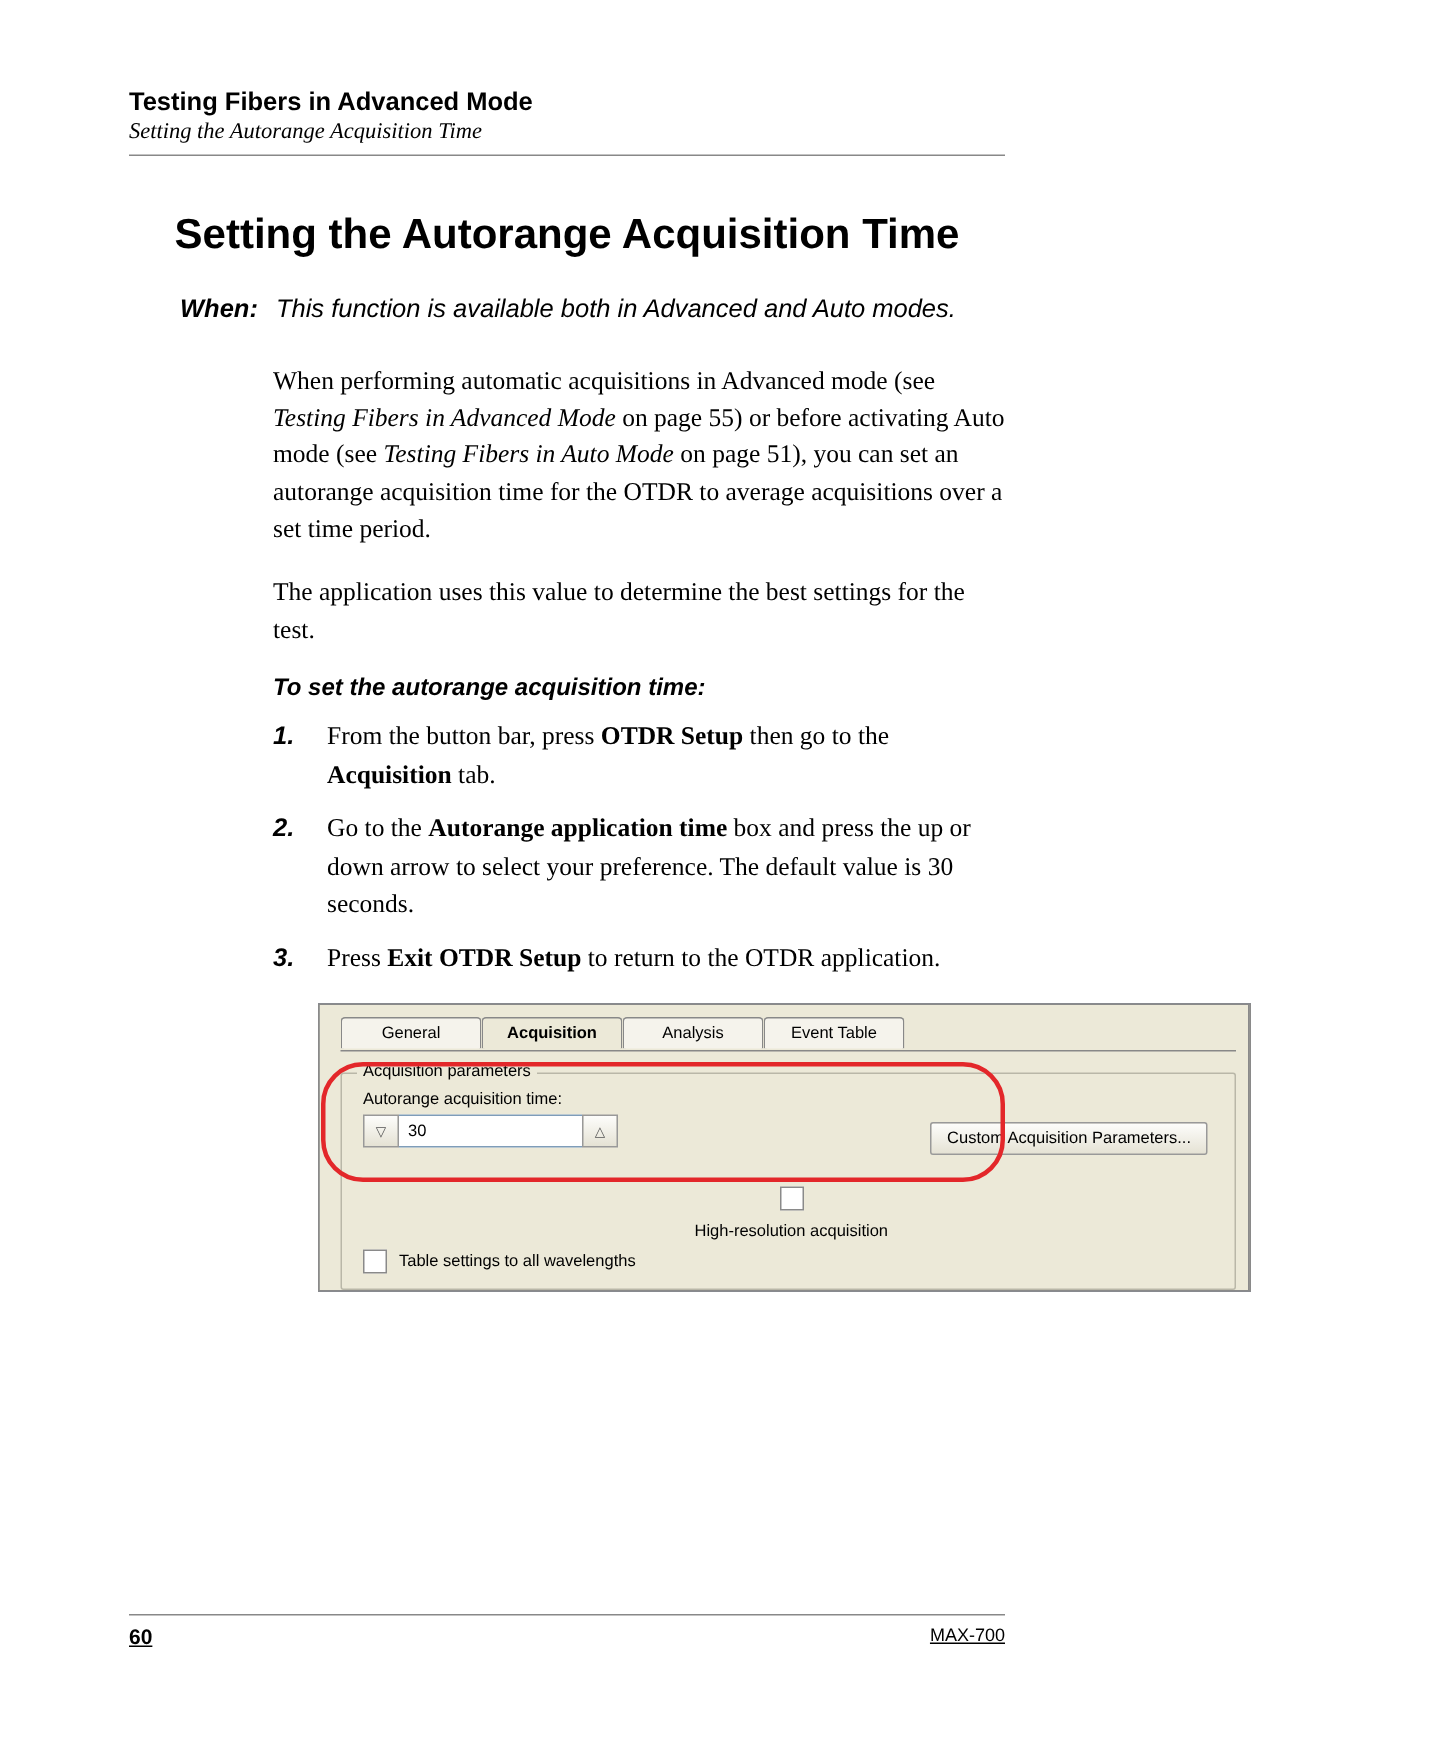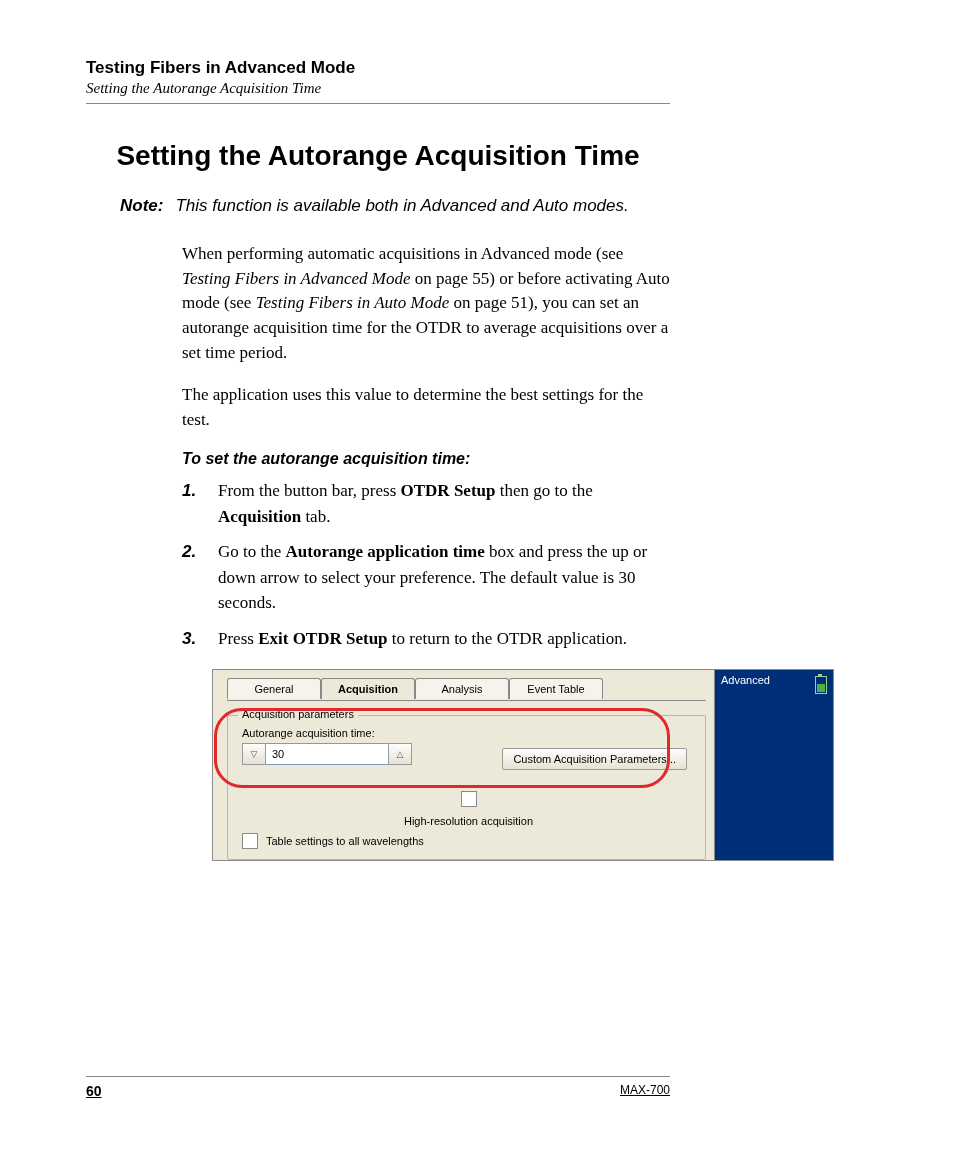--- a/index.html
+++ b/index.html
@@ -284,21 +284,21 @@
 <body>
 
 <div class="page">
   <div class="header-chapter">Testing Fibers in Advanced Mode</div>
   <div class="header-section">Setting the Autorange Acquisition Time</div>
   <hr class="header-rule">
 
   <h1 class="main-title">Setting the Autorange Acquisition Time</h1>
 
   <div class="note-row">
-    <span class="note-label">Note:</span>
+    <span class="note-label">When:</span>
     <span class="note-text">This function is available both in Advanced and Auto modes.</span>
   </div>
 
   <p class="body-para">
     <span>When performing automatic acquisitions in Advanced mode (see </span><span class="ital">Testing Fibers in Advanced Mode</span><span> on page 55) or before activating Auto mode (see </span><span class="ital">Testing Fibers in Auto Mode</span><span> on page 51), you can set an autorange acquisition time for the OTDR to average acquisitions over a set time period.</span>
   </p>
 
   <p class="body-para">The application uses this value to determine the best settings for the test.</p>
 
   <div class="subhead">To set the autorange acquisition time:</div>
@@ -346,24 +346,20 @@
           <span>High-resolution acquisition</span>
         </div>
         <div class="chk-row" style="margin-top:6px;">
           <div class="chk-box"></div>
           <span>Table settings to all wavelengths</span>
         </div>
 
         <div class="red-oval" style="top:-8px; left:-14px; width:450px; height:74px;"></div>
       </div>
     </div>
-    <div class="shot-right">
-      <span class="adv-label">Advanced</span>
-      <div class="battery-icon"></div>
-    </div>
   </div>
 
   <div class="footer">
     <hr class="footer-rule">
     <div class="footer-row">
       <span class="pageno">60</span>
       <span class="model">MAX-700</span>
     </div>
   </div>
 </div>

